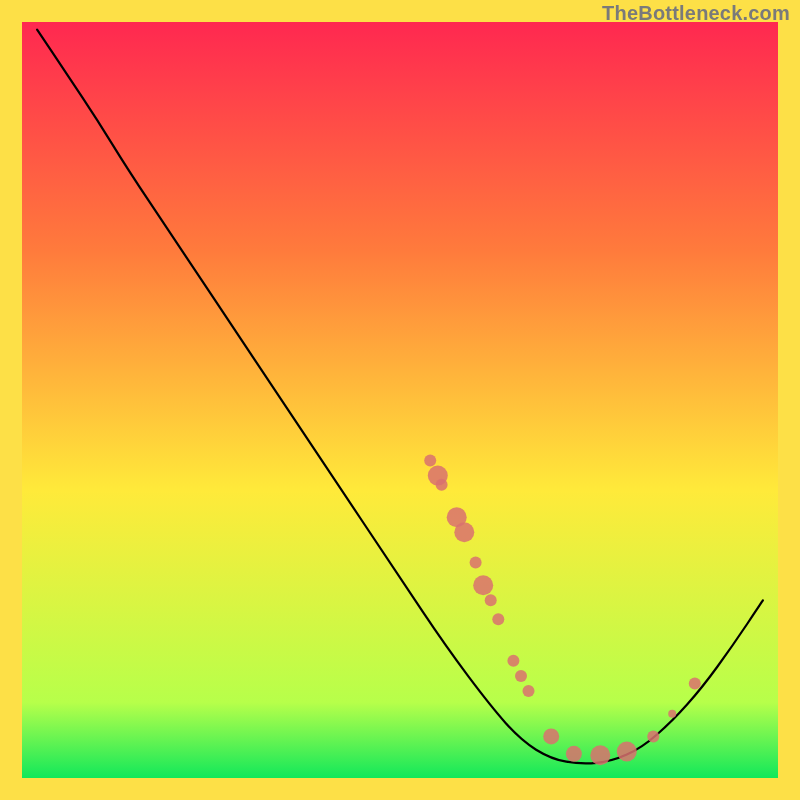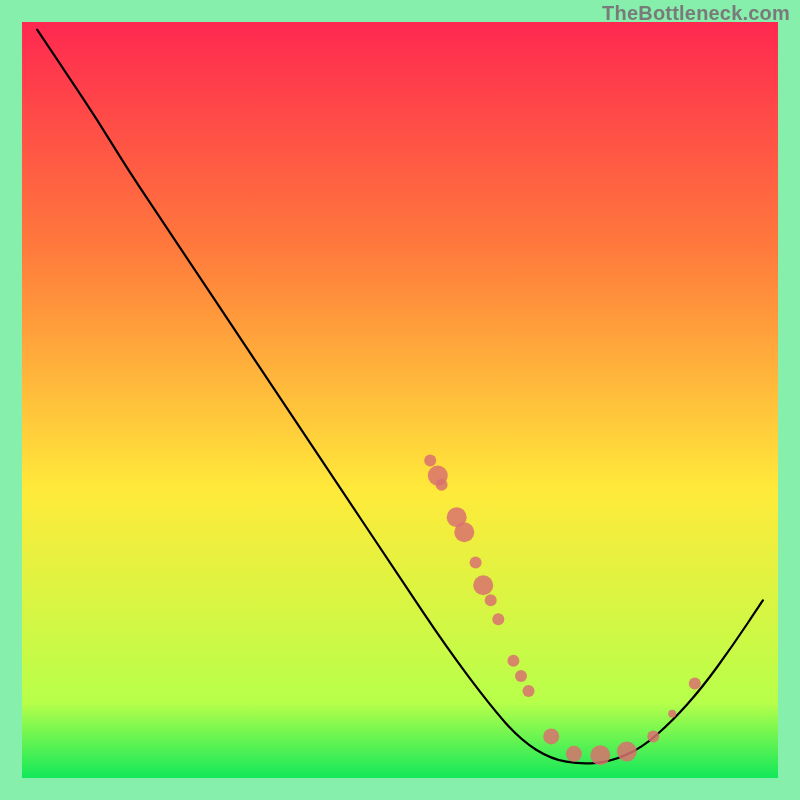--- a/index.html
+++ b/index.html
@@ -7,21 +7,21 @@
     padding: 0;
     width: 800px;
     height: 800px;
     background: #000;
     overflow: hidden;
   }
   .stage {
     position: relative;
     width: 800px;
     height: 800px;
-    background: #86efac;
+    background: #fde047;
   }
   .plot {
     position: absolute;
     left: 22px;
     top: 22px;
     width: 756px;
     height: 756px;
   }
   .watermark {
     position: absolute;

